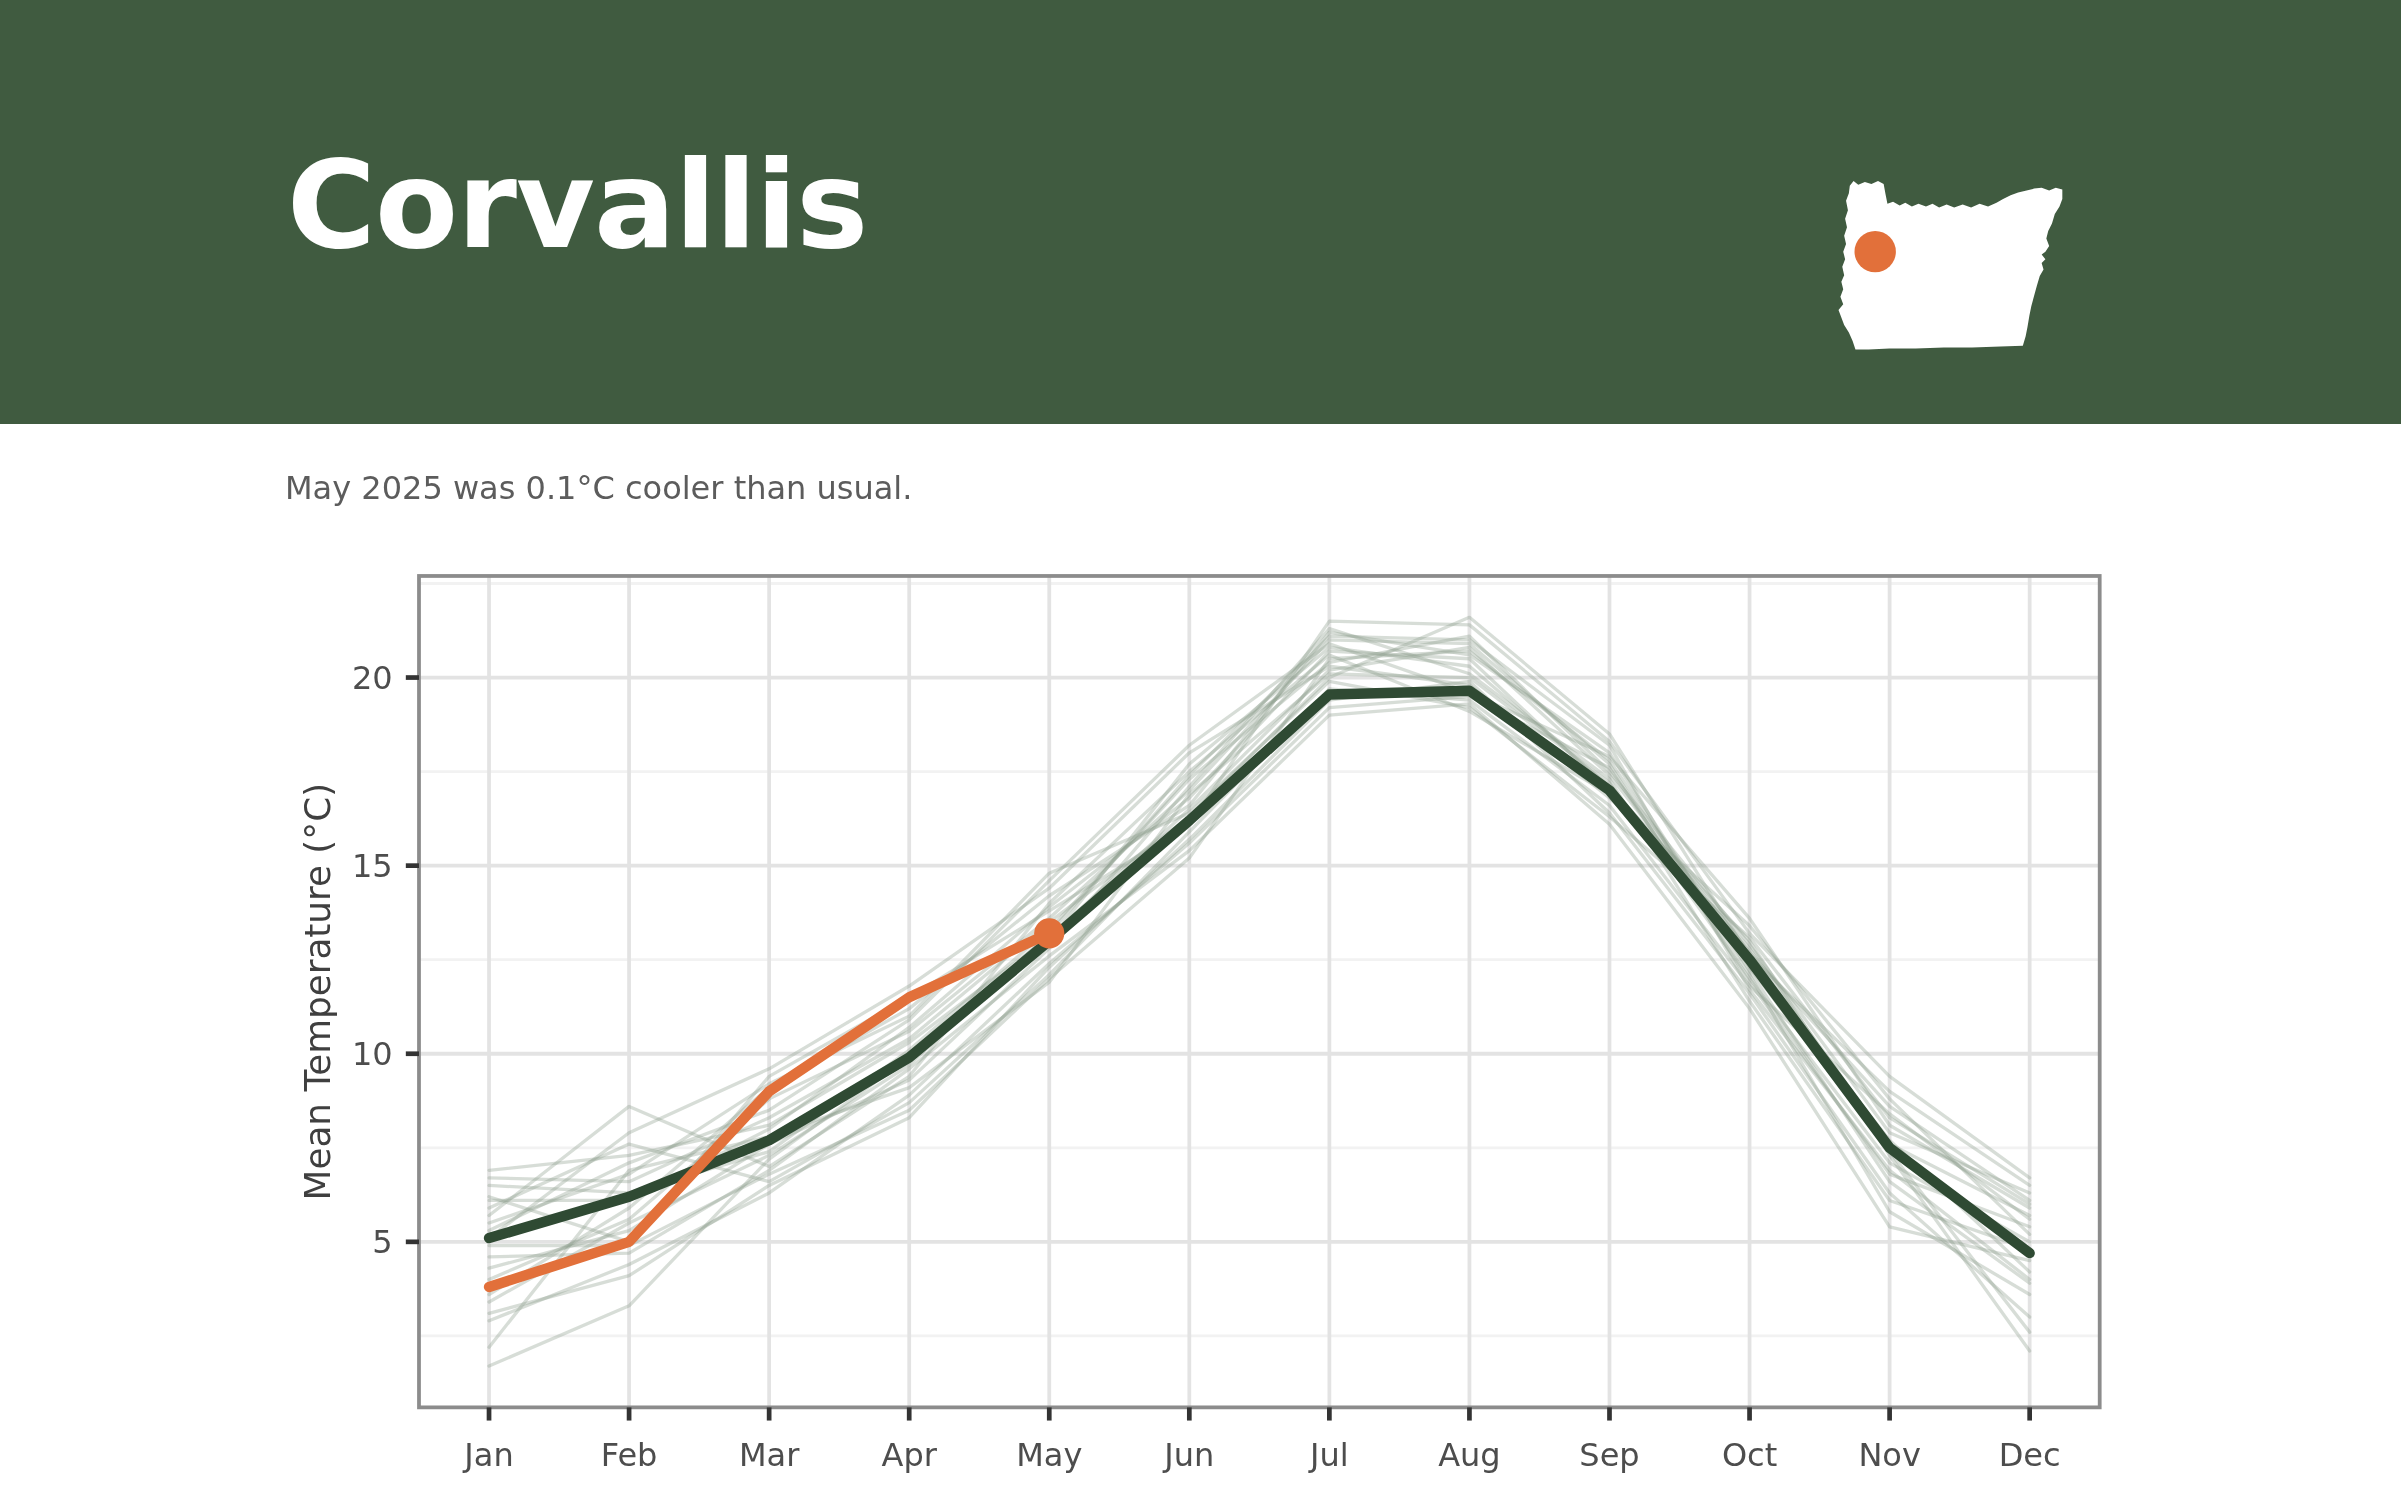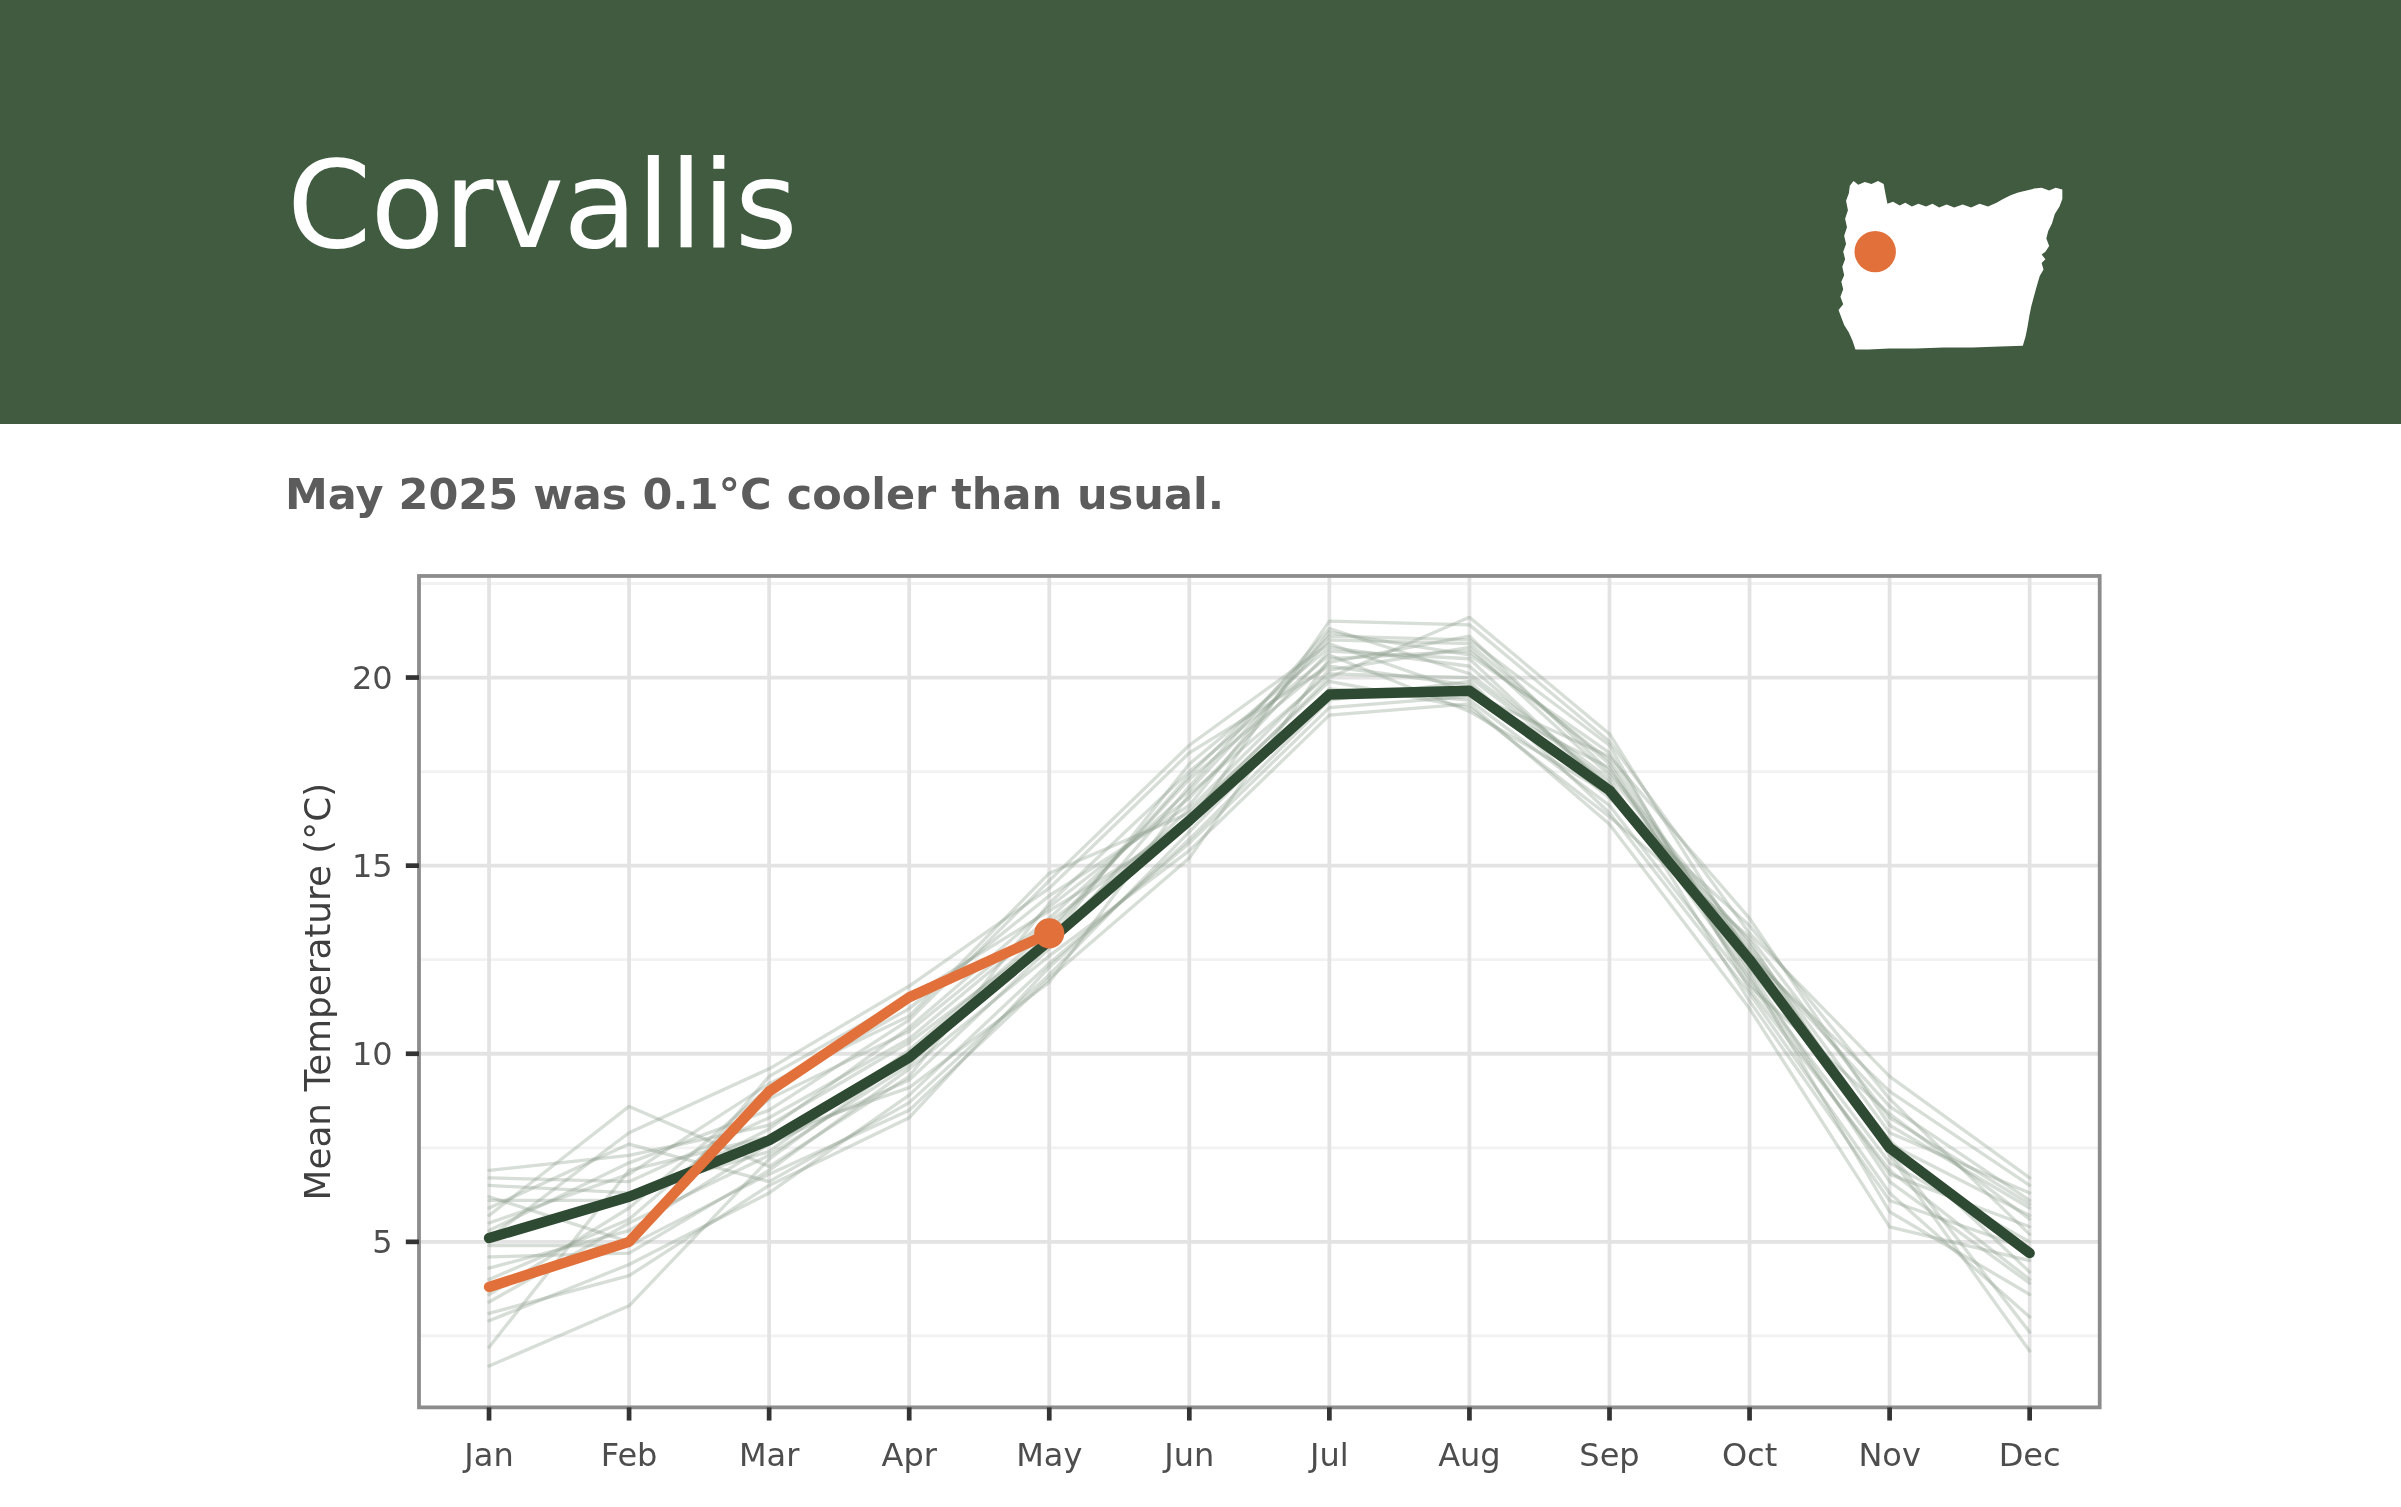--- a/index.html
+++ b/index.html
@@ -24,43 +24,43 @@
     background: #405B40;
     box-sizing: border-box;
   }
   #page-title {
     position: absolute;
     left: 287px;
     top: 205px;
     transform: translateY(-50%);
     font-size: 121px;
     line-height: 1.0;
-    font-weight: 400;
+    font-weight: 700;
     letter-spacing: -0.9px;
     color: #ffffff;
     font-family: "DejaVu Sans", "Liberation Sans", sans-serif;
     white-space: nowrap;
   }
   #map-locator {
     position: absolute;
     left: 1831px;
     top: 165px;
     width: 268px;
     height: 193px;
   }
   #map-locator svg { display: block; width: 268px; height: 193px; }
 
   
   #subtitle {
     position: absolute;
     left: 285px;
     top: 469px;
-    font-size: 43px;
+    font-size: 32px;
     color: #5C5C5C;
-    font-weight: 700;
+    font-weight: 400;
     white-space: nowrap;
   }
 
   
   #chart-wrap {
     position: absolute;
     left: 0;
     top: 527px;
     width: 2401px;
     height: 951px;

